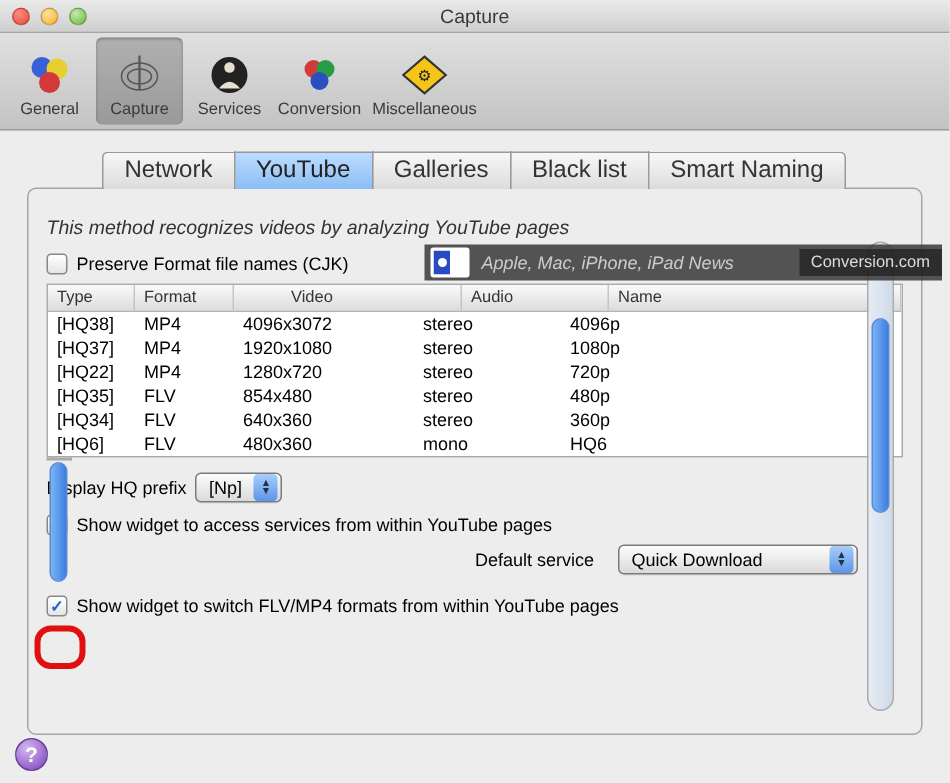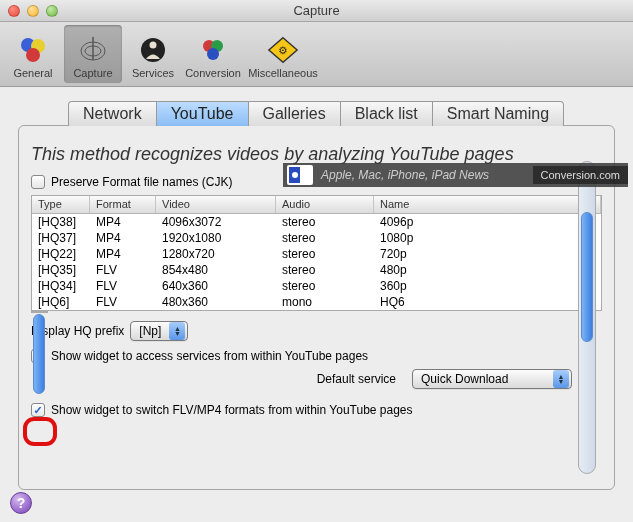--- a/index.html
+++ b/index.html
@@ -81,21 +81,21 @@
   border: 1px solid #a5a5a5;
   border-radius: 6px;
   background: #ededed;
   padding: 18px 12px 12px;
   margin-top: -1px;
   position: relative;
   height: 365px;
 }
 .method {
   font-style: italic;
-  font-size: 18px;
+  font-size: 13px;
   color: #333;
   margin-bottom: 10px;
 }
 .row { display: flex; align-items: center; gap: 6px; margin-bottom: 6px; }
 .cb {
   width: 14px; height: 14px; border: 1px solid #888; border-radius: 3px;
   background: linear-gradient(to bottom, #fff, #e5e5e5);
   display: inline-flex; align-items: center; justify-content: center;
   font-size: 11px; color: #2a60c8;
 }
@@ -117,21 +117,21 @@
   display: flex;
   background: linear-gradient(to bottom, #fafafa, #dcdcdc);
   border-bottom: 1px solid #b5b5b5;
   height: 18px;
   font-size: 11px;
   color: #333;
 }
 .th { padding: 2px 6px; border-right: 1px solid #c5c5c5; }
 .th.ctype { width: 58px; }
 .th.cfmt { width: 66px; }
-.th.cvideo { width: 120px; }
+.th.cvideo { width: 120px; margin-left: 32px; }
 .th.caudio { width: 98px; }
 .th.cname { flex: 1; }
 .tbody { font-size: 12px; overflow: hidden; }
 .tr { display: flex; height: 16px; align-items: center; }
 .td { padding: 4px 6px; }
 .td.ctype { width: 58px; }
 .td.cfmt { width: 66px; }
 .td.cvideo { width: 120px; }
 .td.caudio { width: 98px; }
 .td.cname { flex: 1; }

